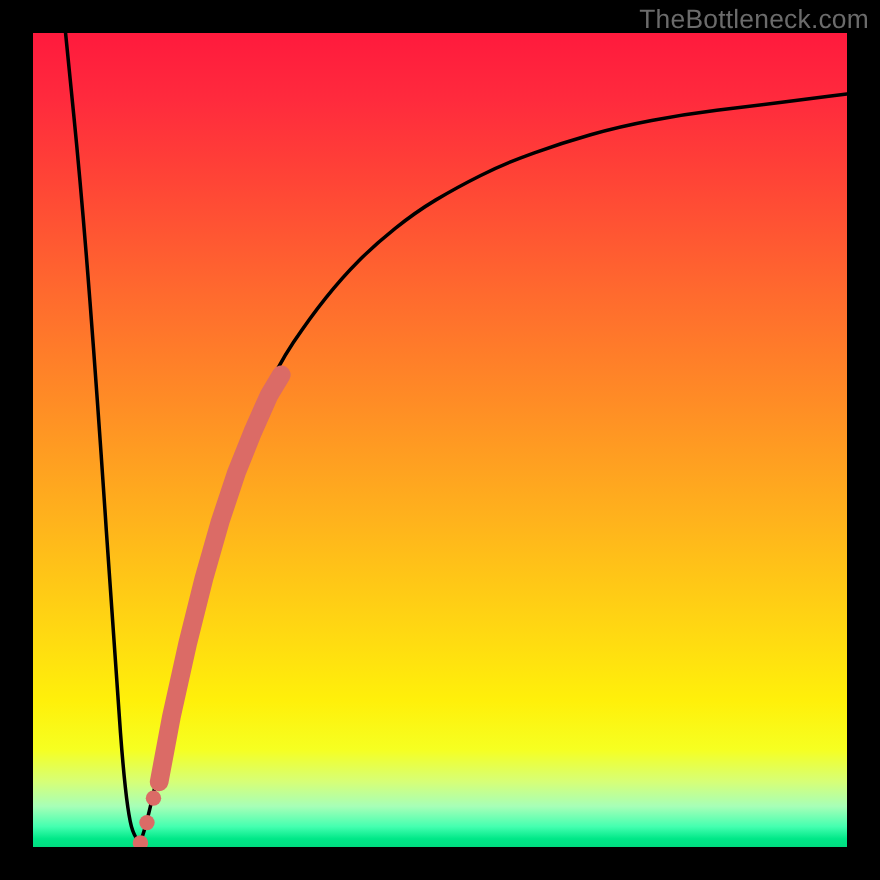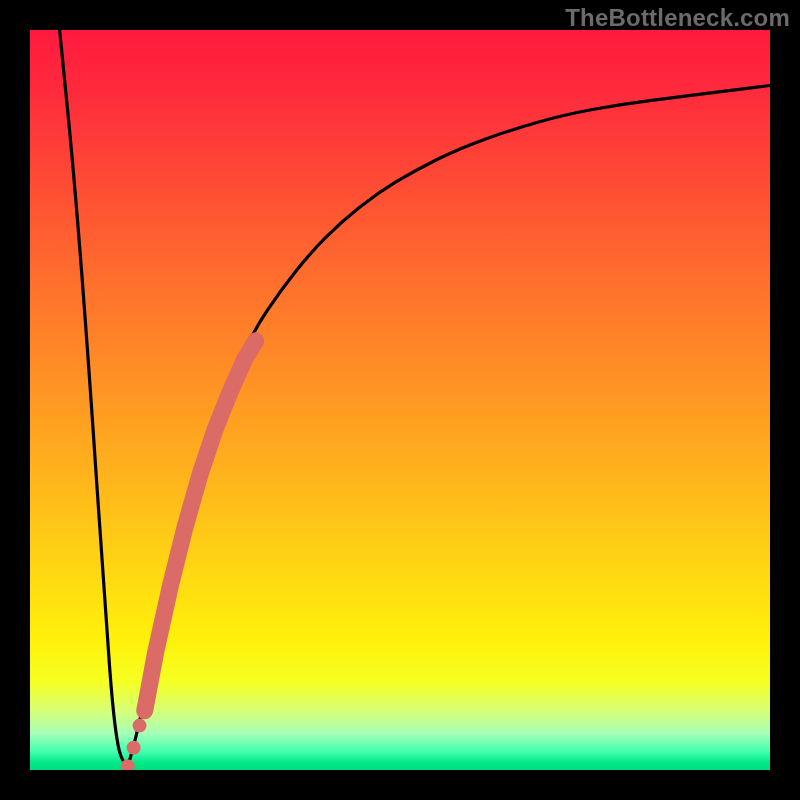--- a/index.html
+++ b/index.html
@@ -41,21 +41,21 @@
       #00e888 99%,
       #00dd80 100%
     );
   }
   .watermark {
     position: absolute;
     top: 4px;
     right: 10px;
     color: #6b6b6b;
     font-size: 24px;
-    font-weight: 700;
+    font-weight: 400;
     letter-spacing: 0.2px;
     user-select: none;
   }
   svg.curve {
     position: absolute;
     left: 0;
     top: 0;
     width: 740px;
     height: 740px;
   }

